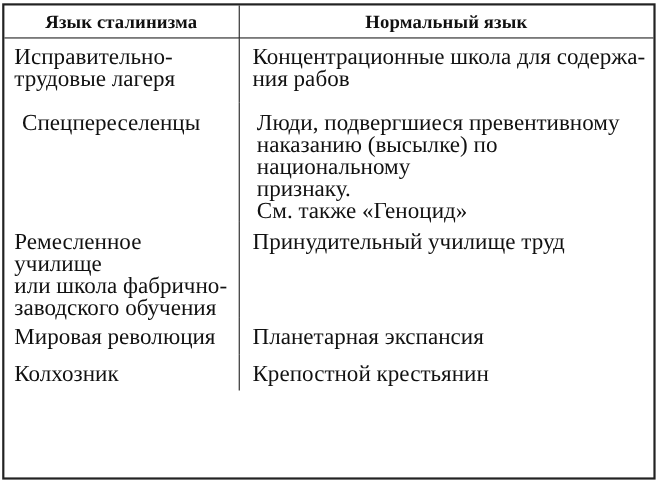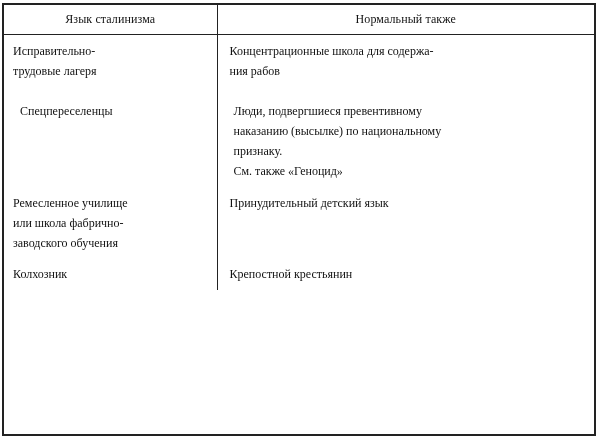--- a/index.html
+++ b/index.html
@@ -25,32 +25,32 @@
       box-sizing: border-box;
     }
     table {
       width: 100%;
       border-collapse: collapse;
       table-layout: fixed;
     }
     col.c1 { width: 213px; }
     col.c2 { width: auto; }
     th {
-      font-weight: normal;
-      font-size: 12px;
+      font-weight: bold;
+      font-size: 17px;
       height: 29px;
       padding: 0;
       text-align: center;
       border-bottom: 1.5px solid #222222;
       vertical-align: middle;
       letter-spacing: 0.1px;
     }
     th.h1 { border-right: 1.5px solid #222222; }
     td {
-      font-size: 12px;
+      font-size: 21px;
       line-height: 20px;
       vertical-align: top;
       padding: 0;
     }
     td.c1 {
       border-right: 1.5px solid #222222;
       padding-left: 9px;
       padding-right: 4px;
     }
     td.c2 {
@@ -74,21 +74,21 @@
 
 <div class="table-wrap">
   <table>
     <colgroup>
         <col class="c1">
         <col class="c2">
       </colgroup>
     <thead>
       <tr>
         <th class="h1">Язык сталинизма</th>
-        <th class="h2">Нормальный также</th>
+        <th class="h2">Нормальный язык</th>
       </tr>
     </thead>
     <tbody>
       <tr class="r0">
         <td class="c1">
             <div class="cell-text">Исправительно-
 трудовые лагеря</div>
           </td>
         <td class="c2">
             <div class="cell-text">Концентрационные школа для содержа-
@@ -106,21 +106,29 @@
 См. также «Геноцид»</div>
           </td>
       </tr>
       <tr class="r2">
         <td class="c1">
             <div class="cell-text">Ремесленное училище
 или школа фабрично-
 заводского обучения</div>
           </td>
         <td class="c2">
-            <div class="cell-text">Принудительный детский язык</div>
+            <div class="cell-text">Принудительный училище труд</div>
+          </td>
+      </tr>
+      <tr class="r4">
+        <td class="c1">
+            <div class="cell-text">Мировая революция</div>
+          </td>
+        <td class="c2">
+            <div class="cell-text">Планетарная экспансия</div>
           </td>
       </tr>
       <tr class="r6">
         <td class="c1">
             <div class="cell-text">Колхозник</div>
           </td>
         <td class="c2">
             <div class="cell-text">Крепостной крестьянин</div>
           </td>
       </tr>

